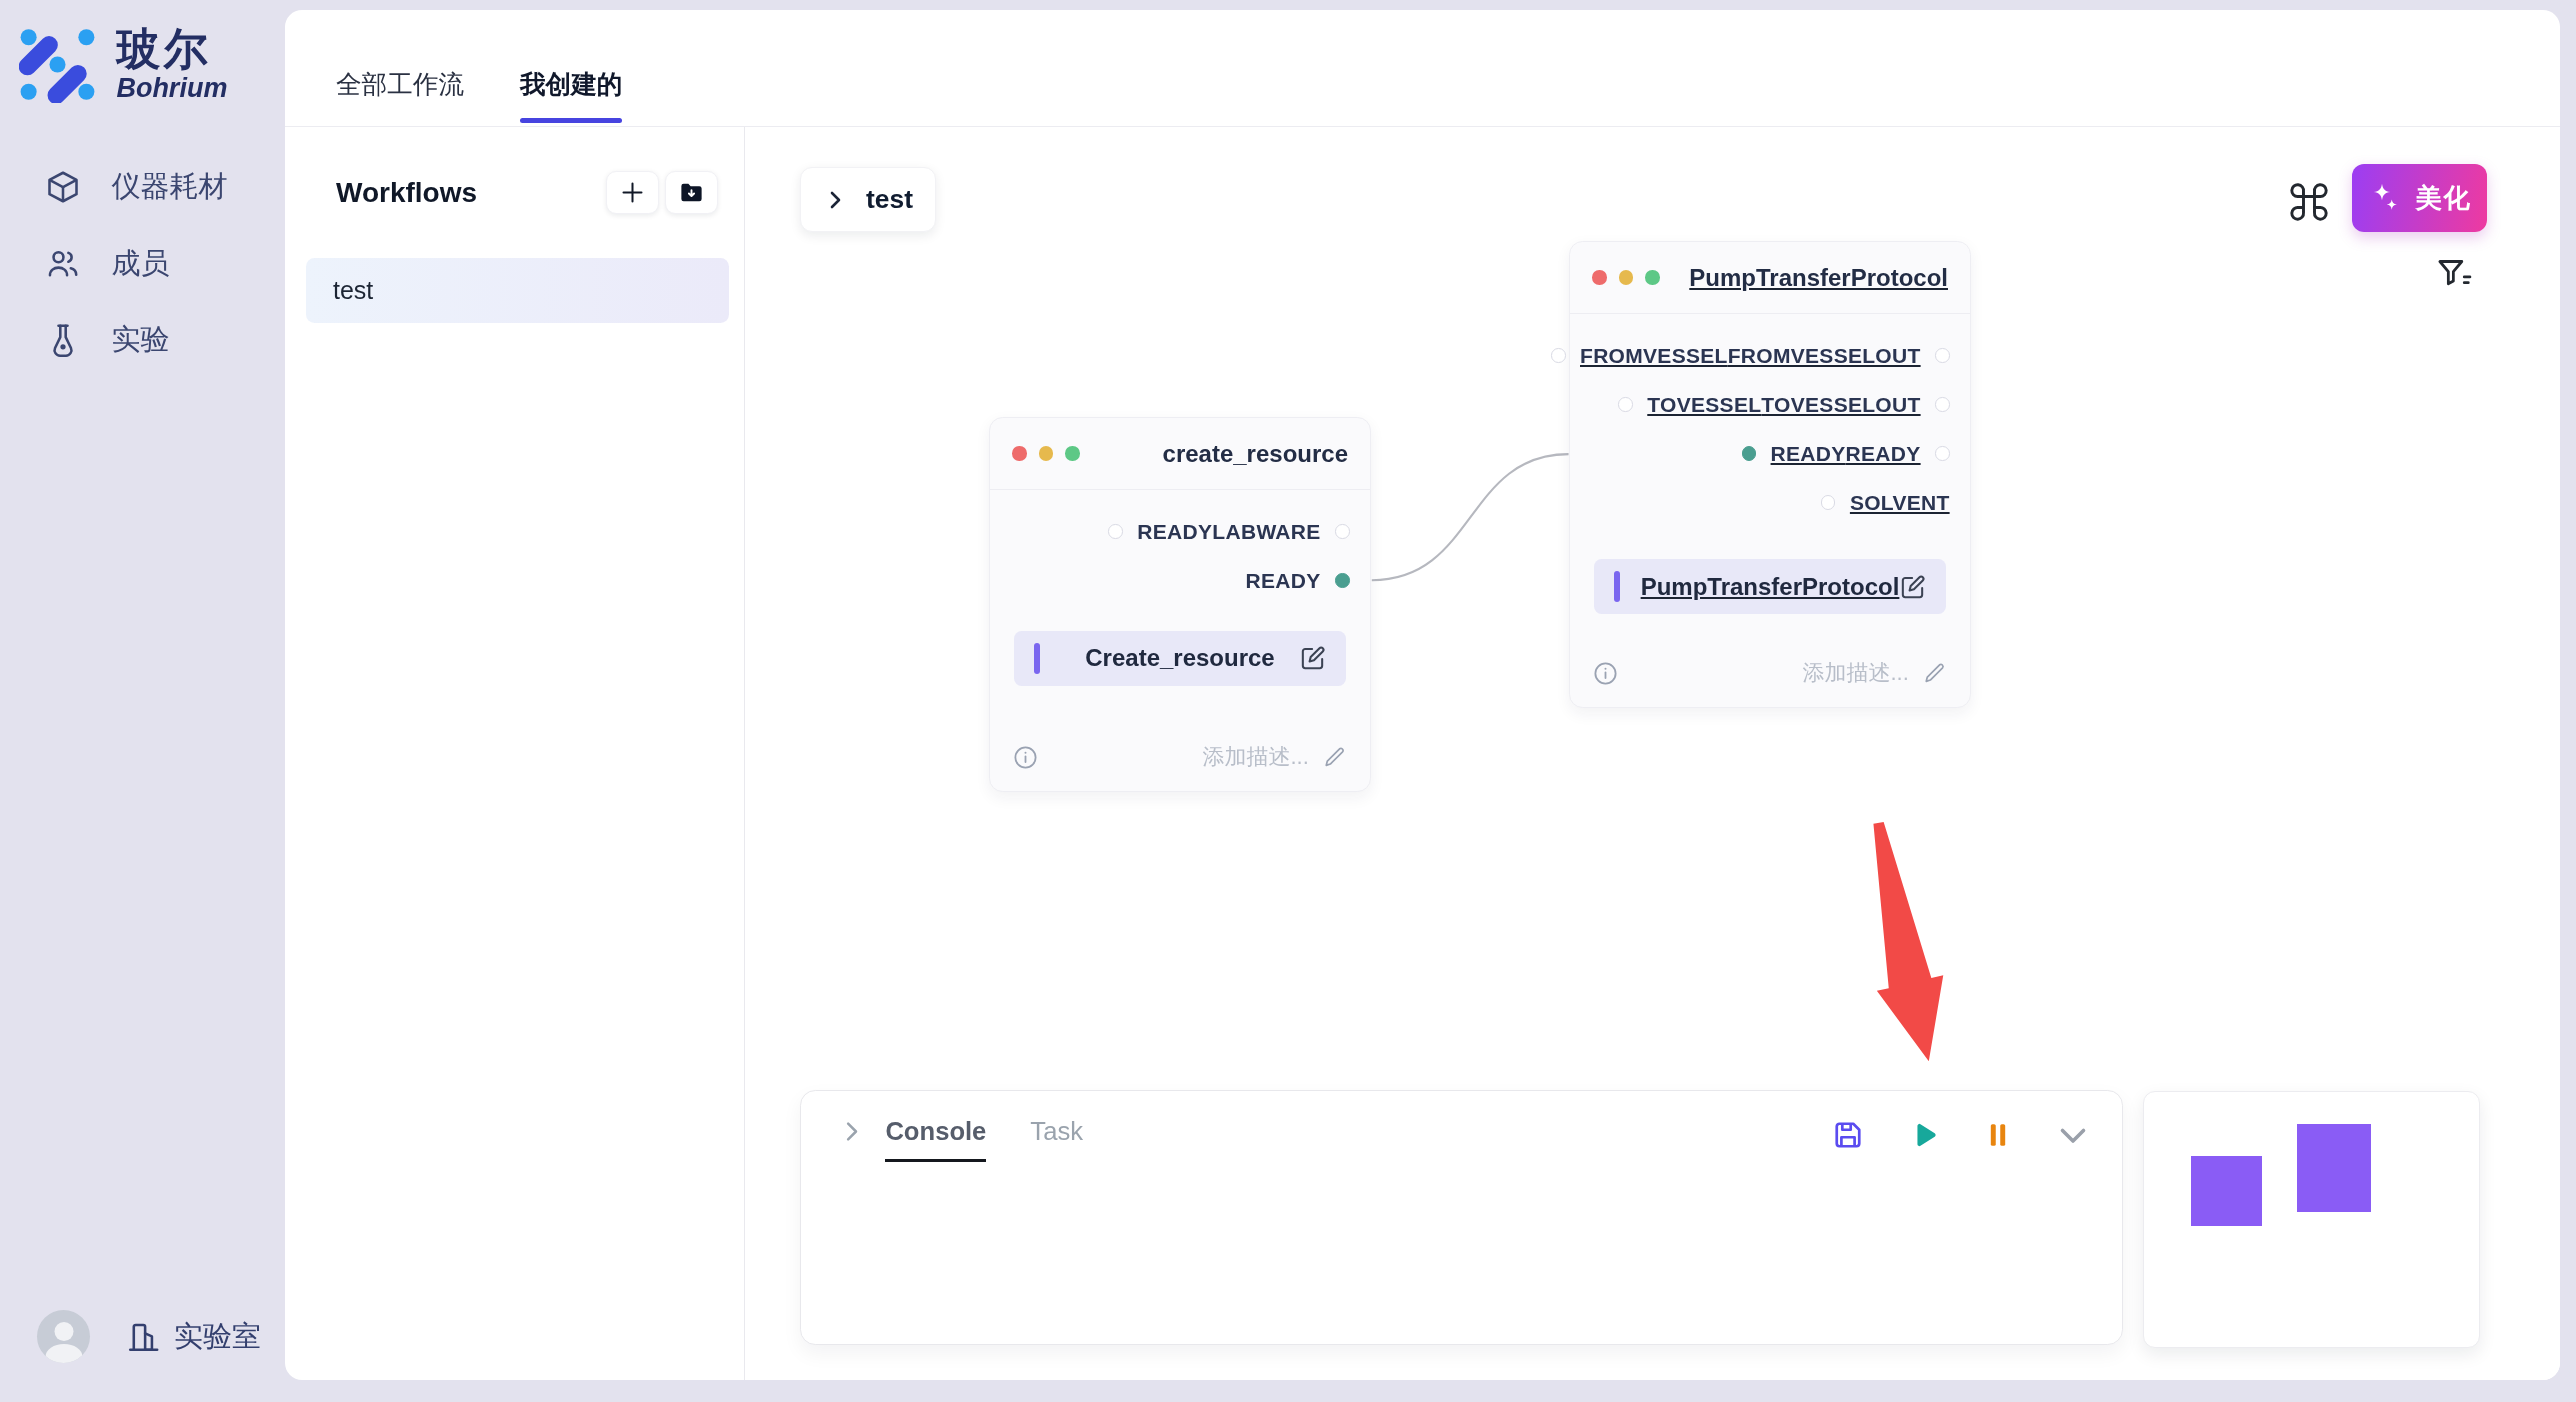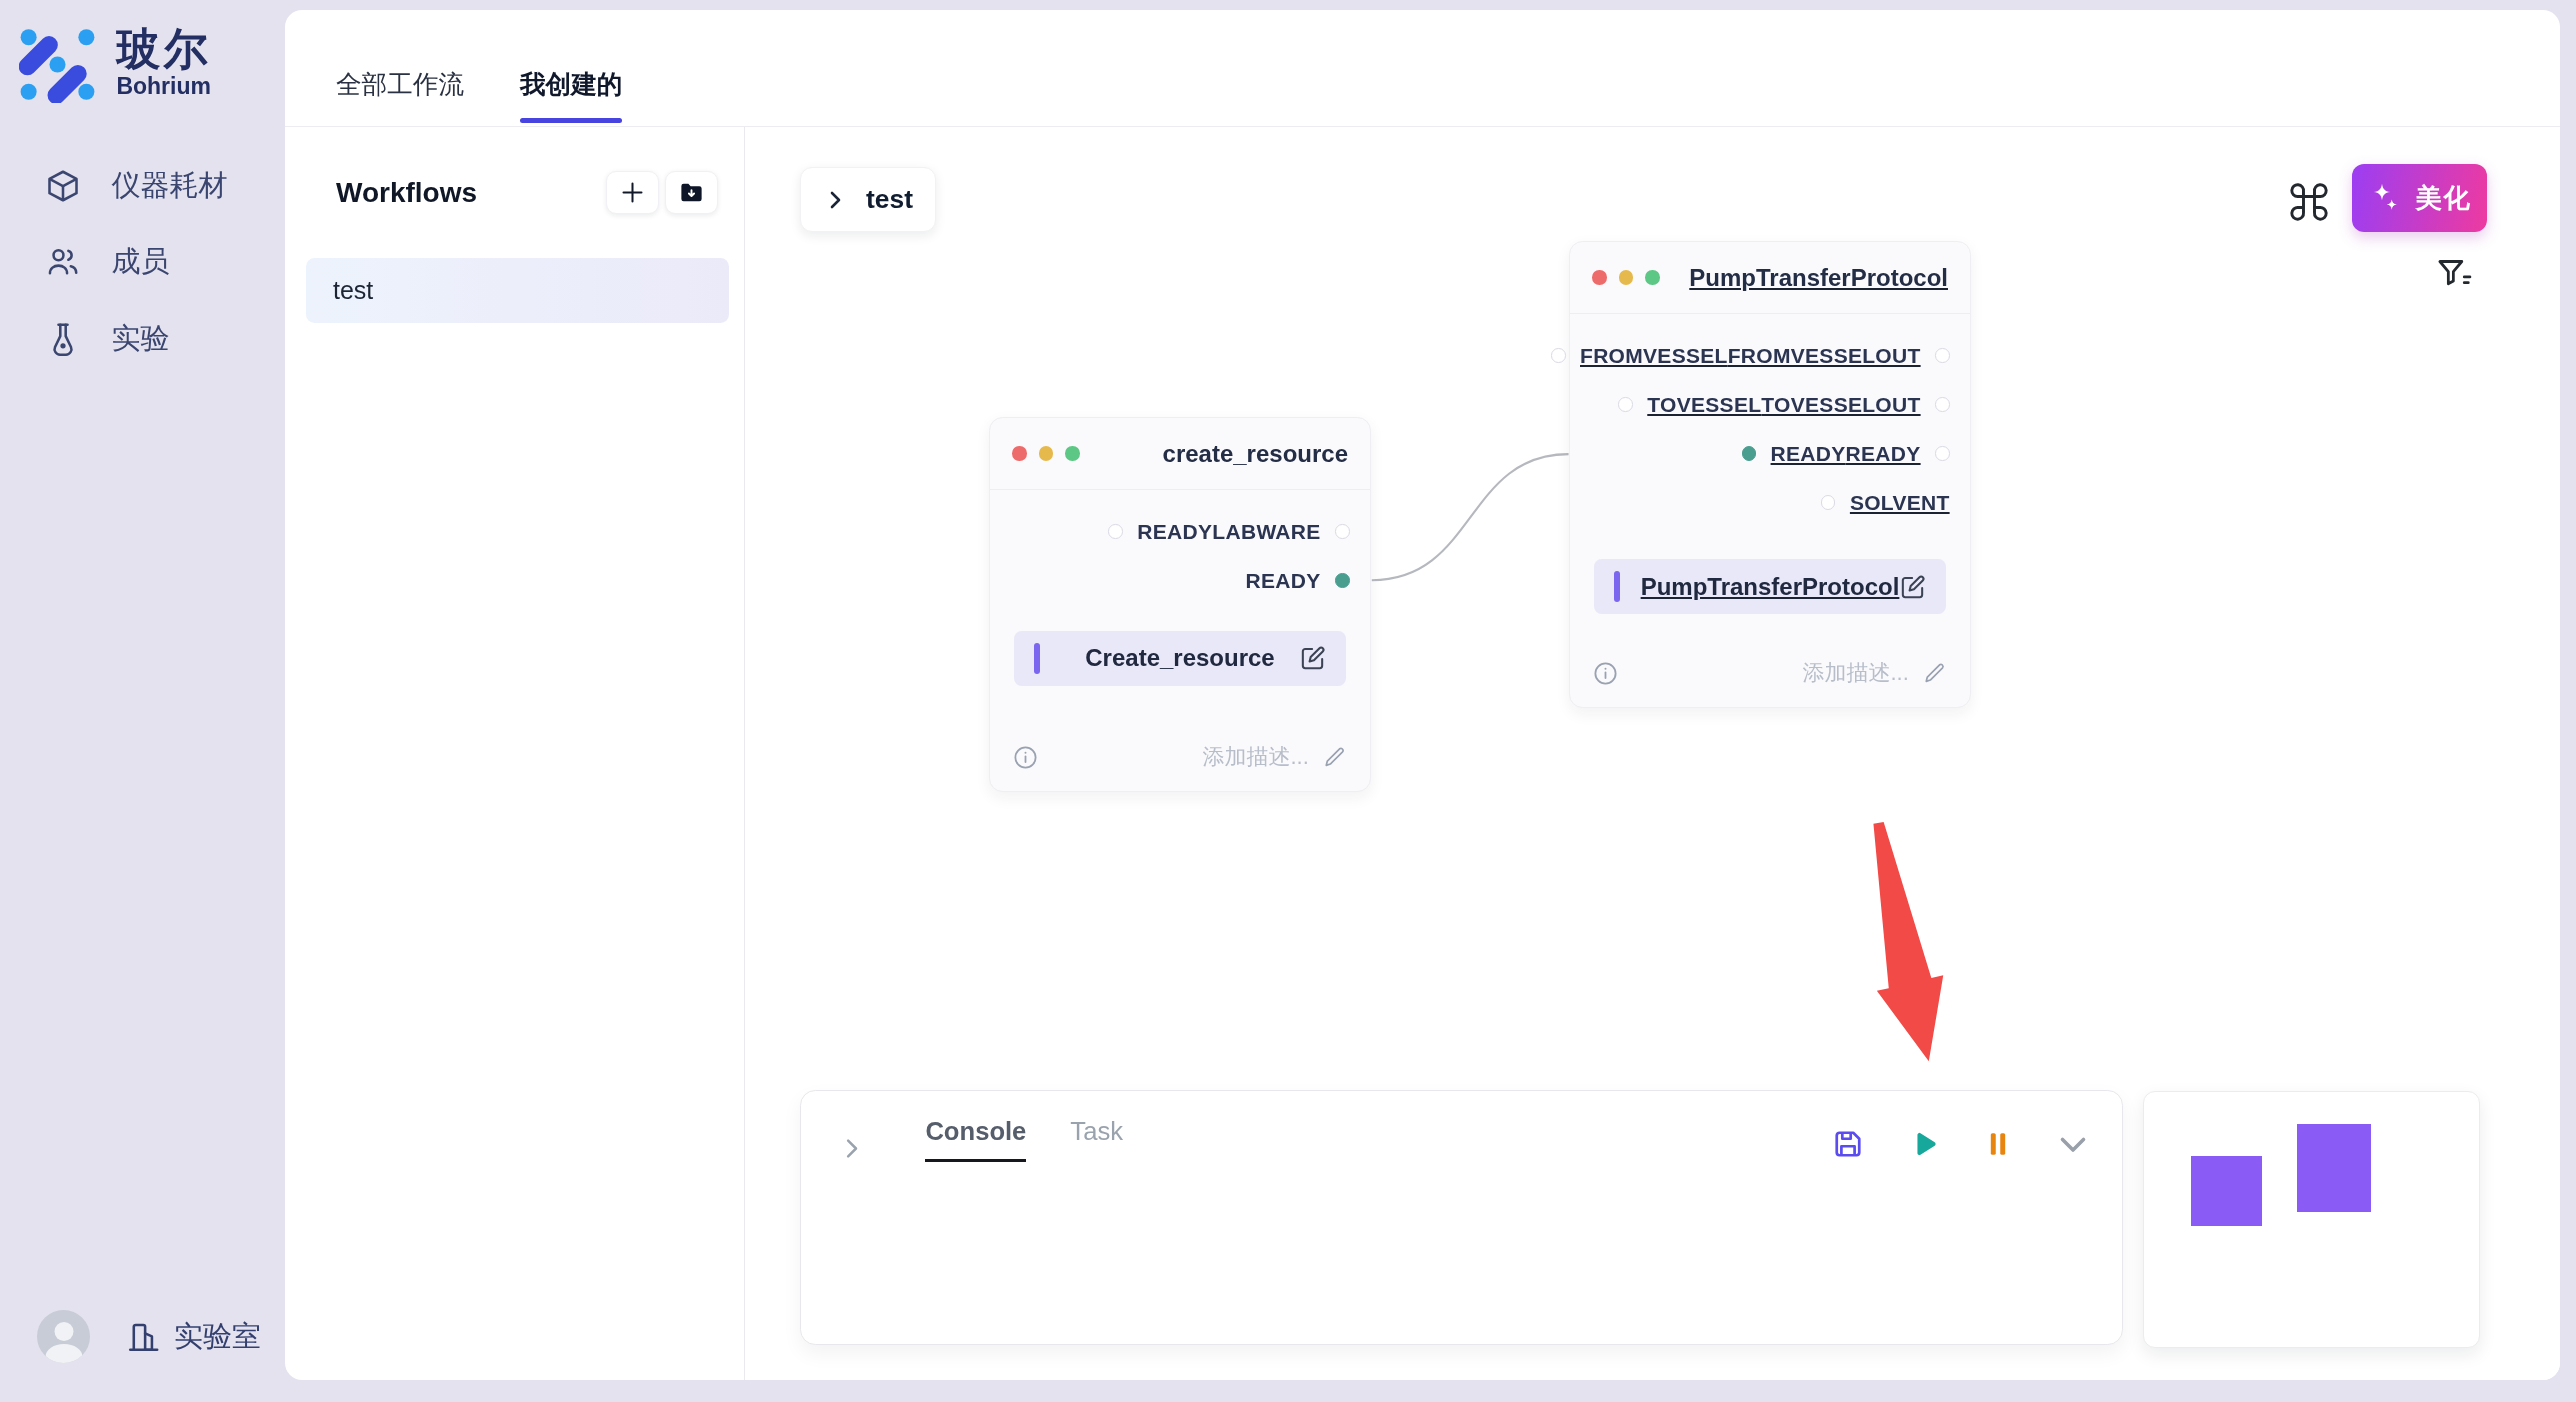--- a/index.html
+++ b/index.html
@@ -8,21 +8,21 @@
     font-family:"Liberation Sans", sans-serif;
     background:#e3e2ee;
     position:relative;
     color:#1c2433;
   }
   
   .sidebar { position:absolute; left:0; top:0; width:285px; height:1402px; }
   .logo { display:flex; gap:20.4px; padding:25.6px 0 0 19px; }
   .logo-mark { width:77px; height:77px; flex:0 0 auto; }
   .logo-text-zh { font-size:44px; font-weight:bold; color:#232e63; line-height:1.05; letter-spacing:3.4px;}
-  .logo-text-en { font-size:23px; font-weight:bold; color:#232e63; margin-top:1.7px;}
+  .logo-text-en { font-size:27px; font-weight:bold; color:#232e63; margin-top:1.7px;font-style:italic;}
   .nav { margin-top:49px; display:flex; flex-direction:column; gap:8.5px; }
   .nav-item {
     width:256px; height:68px; margin-left:14.5px; border-radius:13.6px;
     display:flex; align-items:center; gap:31px; padding-left:30px;
     color:#3b4670; font-size:29px; cursor:pointer;
   }
   .nav-item .nico { width:36px; height:36px; color:#3b4670; }
   .nav-item.active { background:#ffffff; color:#1a2158; font-weight:bold; box-shadow:0 1.7px 6.8px rgba(30,34,90,.05); }
   .nav-item.active .nico { color:#4547e8; }
   .sidebar-footer { position:absolute; bottom:39px; left:37px; display:flex; align-items:center; gap:36px; }
@@ -114,21 +114,21 @@
   .node-footer { position:absolute; left:22px; right:22px; bottom:19px; display:flex; align-items:center; justify-content:space-between; }
   .info-ico { width:27px; height:27px; color:#9aa2b2; }
   .desc { display:flex; align-items:center; gap:13.6px; color:#b8bec9; font-size:22px; cursor:text; }
   .desc .nico { width:25.6px; height:25.6px; color:#9aa2b2; }
 
   
   .console {
     position:absolute; left:55px; top:963px; width:1323px; height:255px; background:#fff;
     border:0.9px solid #e8e8ec; border-radius:15.3px; box-shadow:0 8.5px 20.4px rgba(16,24,40,.05);
   }
-  .console-bar { display:flex; align-items:flex-end; padding:25.6px 31px 0 37px;gap:40px; }
+  .console-bar { display:flex; align-items:flex-start; padding:25.6px 31px 0 37px; }
   .console-collapse { width:27px; height:27px; color:#9aa3ad; margin-top:1.7px; cursor:pointer; }
   .console-tabs { display:flex; gap:44px; margin-left:20.4px; }
   .console-tab { font-size:25.6px; color:#9aa3ad; padding-bottom:13.6px; cursor:pointer; }
   .console-tab.active { color:#565d6b; font-weight:bold; border-bottom:3.4px solid #15181e; }
   .console-actions { margin-left:auto; display:flex; align-items:center; gap:39px; }
   .console-actions .abtn { width:36px; height:36px; cursor:pointer; background:none; border:none; padding:0; }
   .save-ico { color:#5b4cf0; } .play-ico { color:#17a89b; } .pause-ico { color:#e8850f; } .chev-ico { color:#9aa0aa; }
 
   
   .minimap {

